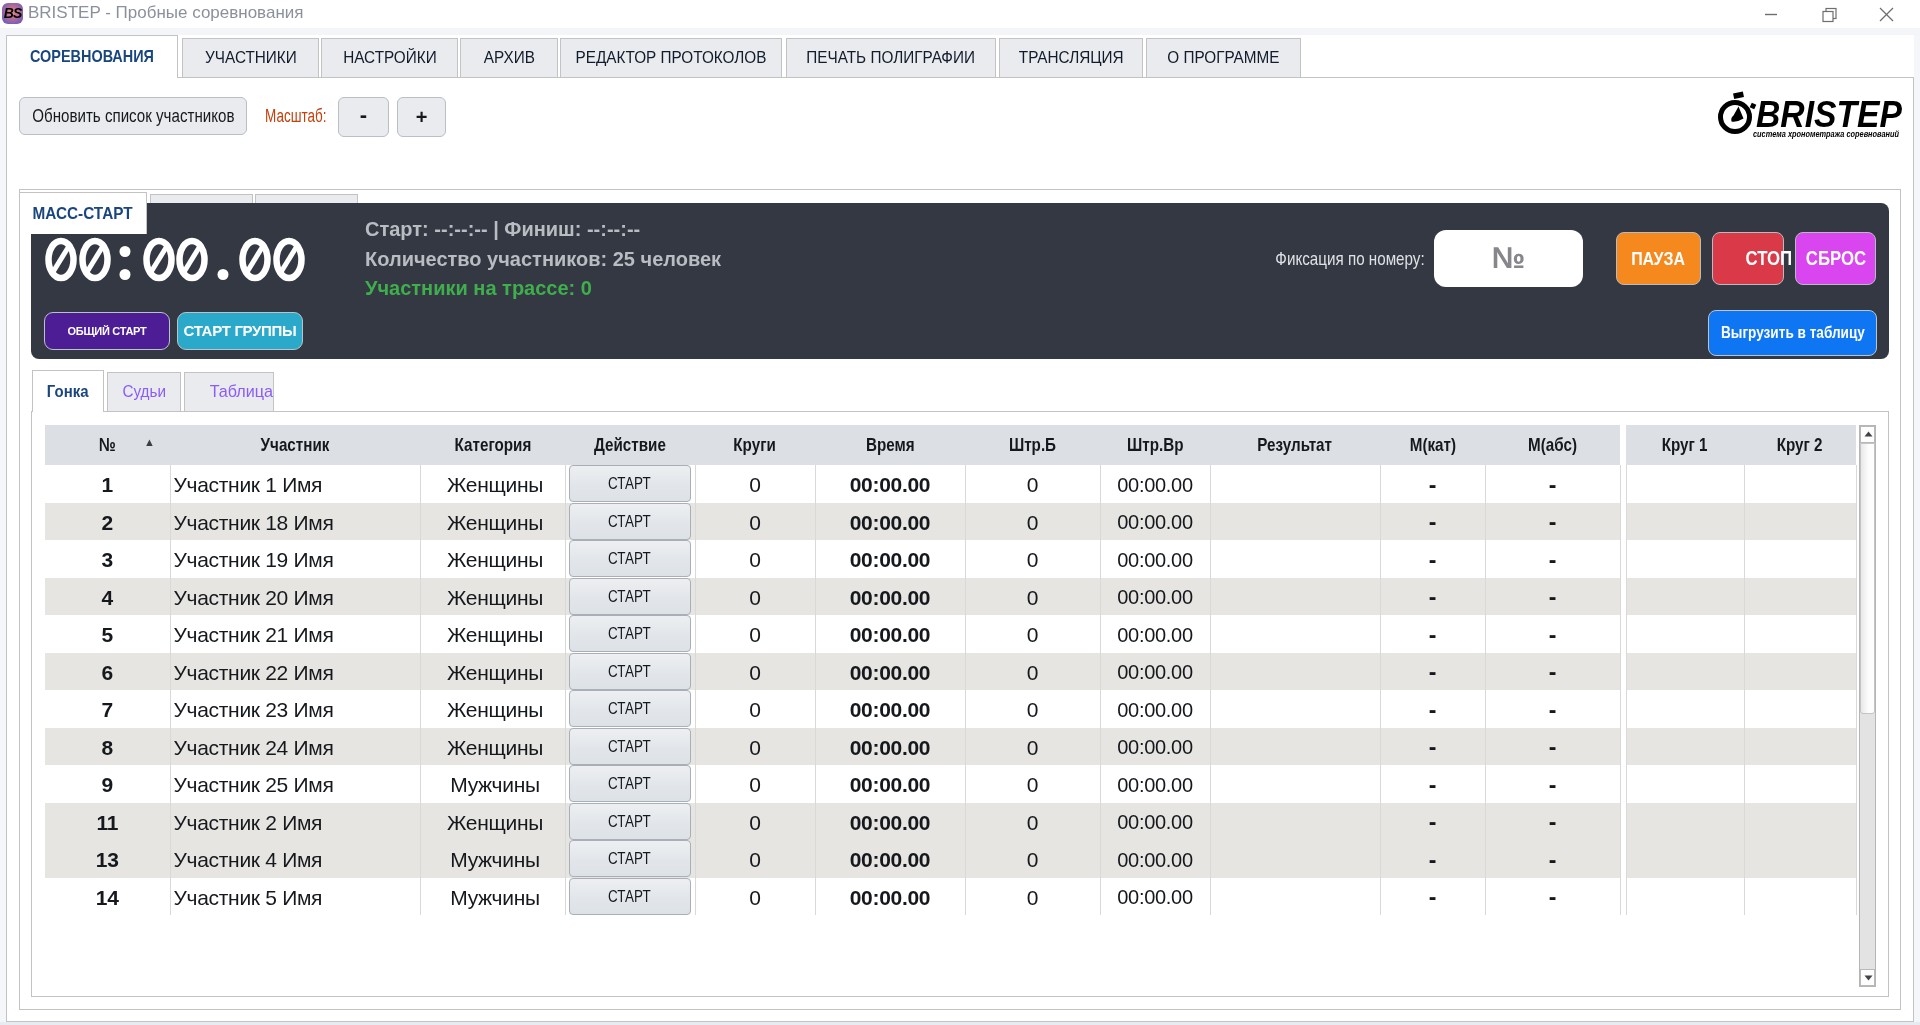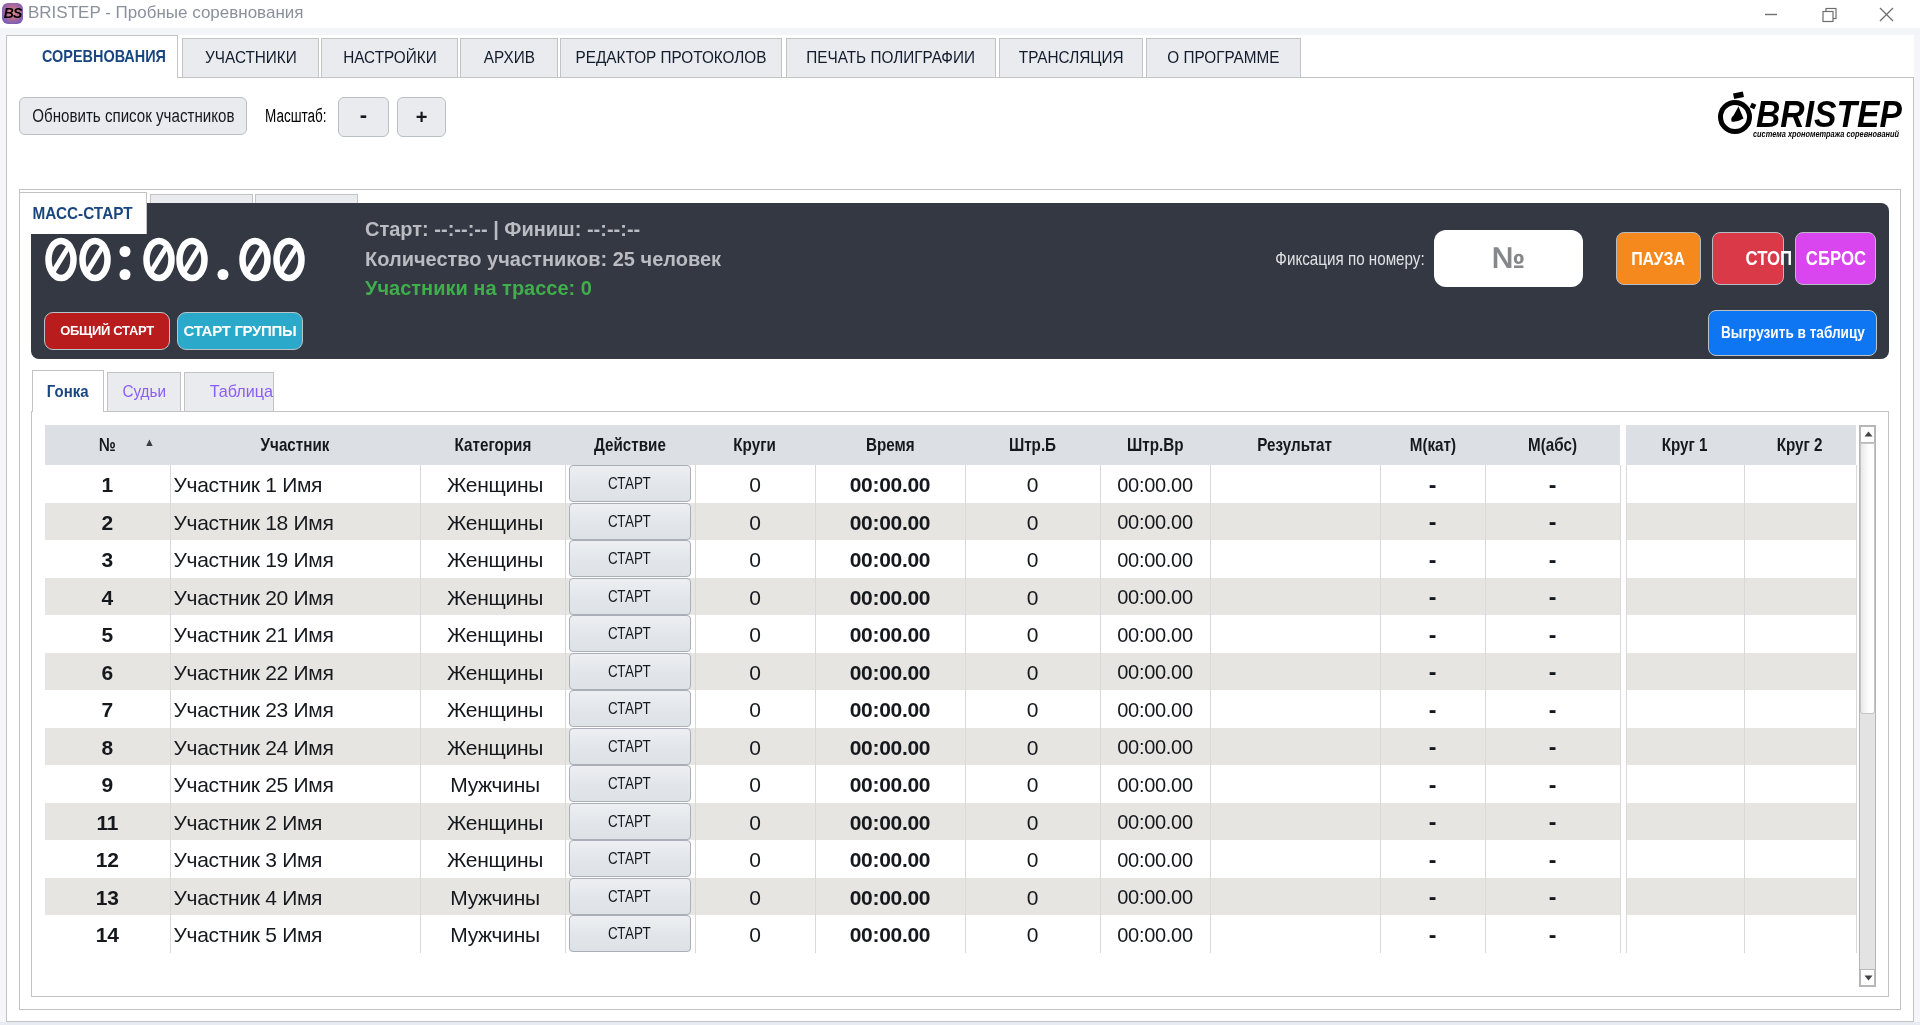--- a/index.html
+++ b/index.html
@@ -14,44 +14,44 @@
   color:#000; font-weight:bold; font-style:italic; font-size:14px; text-align:center; line-height:21px;
   letter-spacing:-1px; }
 #apptitle { position:absolute; left:28px; top:3px; font-size:17px; color:#8b919b; }
 #winbtns { position:absolute; right:0; top:0; height:28px; }
 #strip1 { position:absolute; left:0; top:28px; width:1920px; height:7px; background:#f4f5f9; }
 #wmargin { position:absolute; left:0; top:35px; width:1920px; height:990px; background:#f5f6f9; }
 #tabband { position:absolute; left:6px; top:35px; width:1908px; height:42px; background:#fff; }
 
 .mtab { position:absolute; top:38px; height:40px; background:#e9ebee; border:1px solid #c3c3c3;
   color:#121c2c; font-size:17px; text-align:center; display:flex; align-items:center; justify-content:center; }
-.mtab.active { top:35px; height:43px; background:#fff; border-bottom:none; color:#19467f; font-weight:bold; z-index:5;justify-content:flex-end; }
+.mtab.active { top:35px; height:43px; background:#fff; border-bottom:none; color:#19467f; font-weight:bold; z-index:5; }
 
 #mainpanel { position:absolute; left:6px; top:77px; width:1908px; height:945px;
   border:1px solid #c3c3c3; background:#fff; }
 #bottomstrip { position:absolute; left:0; top:1022px; width:1920px; height:3px; background:#e9ebf2; }
 
 .toolbtn { position:absolute; background:#e9ebee; border:1px solid #b9bec7; border-radius:6px;
   color:#15181d; text-align:center; white-space:nowrap; }
 #btn-refresh { left:19px; top:97px; width:228px; height:38px; font-size:18px; display:flex; align-items:center; justify-content:center; }
 #btn-refresh .nrw { transform:scaleX(0.84); }
-#lbl-scale { position:absolute; left:265px; top:106px; font-size:18px; color:#000000; white-space:nowrap; }
+#lbl-scale { position:absolute; left:265px; top:106px; font-size:18px; color:#c2410c; white-space:nowrap; }
 #btn-minus { left:338px; top:97px; width:51px; height:40px; font-size:22px; font-weight:bold; line-height:34px; }
 #btn-plus { left:397px; top:97px; width:49px; height:40px; font-size:20px; font-weight:bold; line-height:38px; }
 
 .stab { position:absolute; top:150px; height:40px; background:#e9ebee; border:1px solid #c3c3c3;
   color:#121c2c; font-size:17px; display:flex; align-items:center; justify-content:center;margin-top:44px; }
 .stab.active { top:148px; height:42px; background:#fff; border-bottom:none; color:#19467f; font-weight:bold; z-index:5; }
 #masspanel { position:absolute; left:19px; top:189px; width:1882px; height:821px; border:1px solid #c3c3c3; background:#fff; }
 
 #darkpanel { position:absolute; left:31px; top:203px; width:1858px; height:156px; background:#333842; border-radius:8px; }
 #infotext { position:absolute; left:365px; top:215px; font-size:20px; font-weight:bold; color:#b9bcc1; line-height:29.5px; }
 #infotext .green { color:#3fae4c; }
 .dbtn { position:absolute; color:#fff; font-weight:bold; text-align:center; border-radius:8px; white-space:nowrap; }
-#btn-obshiy { left:44px; top:312px; width:126px; height:38px; background:#b91c1c; border:1px solid #b9c4c9; font-size:13px; line-height:36px; letter-spacing:-0.3px; border-radius:9px; }
+#btn-obshiy { left:44px; top:312px; width:126px; height:38px; background:#4c1d95; border:1px solid #b9c4c9; font-size:11px; line-height:36px; letter-spacing:-0.3px; border-radius:9px; }
 #btn-gruppy { left:177px; top:312px; width:126px; height:38px; background:#2ba9cb; border:1px solid #b9c4c9; font-size:15px; line-height:36px; letter-spacing:-0.3px; border-radius:9px; }
 #lbl-fix { position:absolute; left:1200px; top:248px; width:225px; font-size:19px; color:#dfe1e4; text-align:right; white-space:nowrap; }
 #lbl-fix .nrw { transform-origin:100% 50%; transform:scaleX(0.8); }
 #num-input { position:absolute; left:1434px; top:230px; width:149px; height:57px; background:#fff; border-radius:12px;
   color:#85878a; font-weight:bold; font-size:30px; text-align:center; line-height:56px; }
 #btn-pause { left:1616px; top:232px; width:85px; height:53px; background:#f6891e; border:1px solid #b6bcc2; border-radius:8px; font-size:19px; line-height:51px; }
 #btn-pause .nrw,#btn-stop .nrw,#btn-sbros .nrw { transform:scaleX(0.84); }
 #btn-stop { left:1712px; top:232px; width:72px; height:53px; background:#da3948; border:1px solid #b6bcc2; border-radius:8px; font-size:20px; line-height:51px;padding-left:28px; }
 #btn-sbros { left:1795px; top:232px; width:81px; height:53px; background:#d946ef; border:1px solid #b6bcc2; border-radius:8px; font-size:20px; line-height:51px; }
 #btn-vygruz { left:1708px; top:310px; width:169px; height:46px; background:#0e76f2; border:1px solid #bcc3ca; border-radius:8px; font-size:17px; display:flex; align-items:center; justify-content:center; }
@@ -416,38 +416,20 @@
           <td class="btime">00:00.00</td>
           <td class="c">0</td>
           <td class="gtime">00:00.00</td>
           <td></td>
           <td class="dash">-</td>
           <td class="dash">-</td>
           <td class="gap"></td>
           <td></td>
           <td></td>
         </tr>
-<tr class="r">
-          <td class="num">12</td>
-          <td class="name">Участник 3 Имя</td>
-          <td class="c cat">Женщины</td>
-          <td class="c bcell">
-            <span class="startbtn"><i>СТАРТ</i></span>
-          </td>
-          <td class="c">0</td>
-          <td class="btime">00:00.00</td>
-          <td class="c">0</td>
-          <td class="gtime">00:00.00</td>
-          <td></td>
-          <td class="dash">-</td>
-          <td class="dash">-</td>
-          <td class="gap"></td>
-          <td></td>
-          <td></td>
-        </tr>
 <tr class="r alt">
           <td class="num">13</td>
           <td class="name">Участник 4 Имя</td>
           <td class="c cat">Мужчины</td>
           <td class="c bcell">
             <span class="startbtn"><i>СТАРТ</i></span>
           </td>
           <td class="c">0</td>
           <td class="btime">00:00.00</td>
           <td class="c">0</td>

